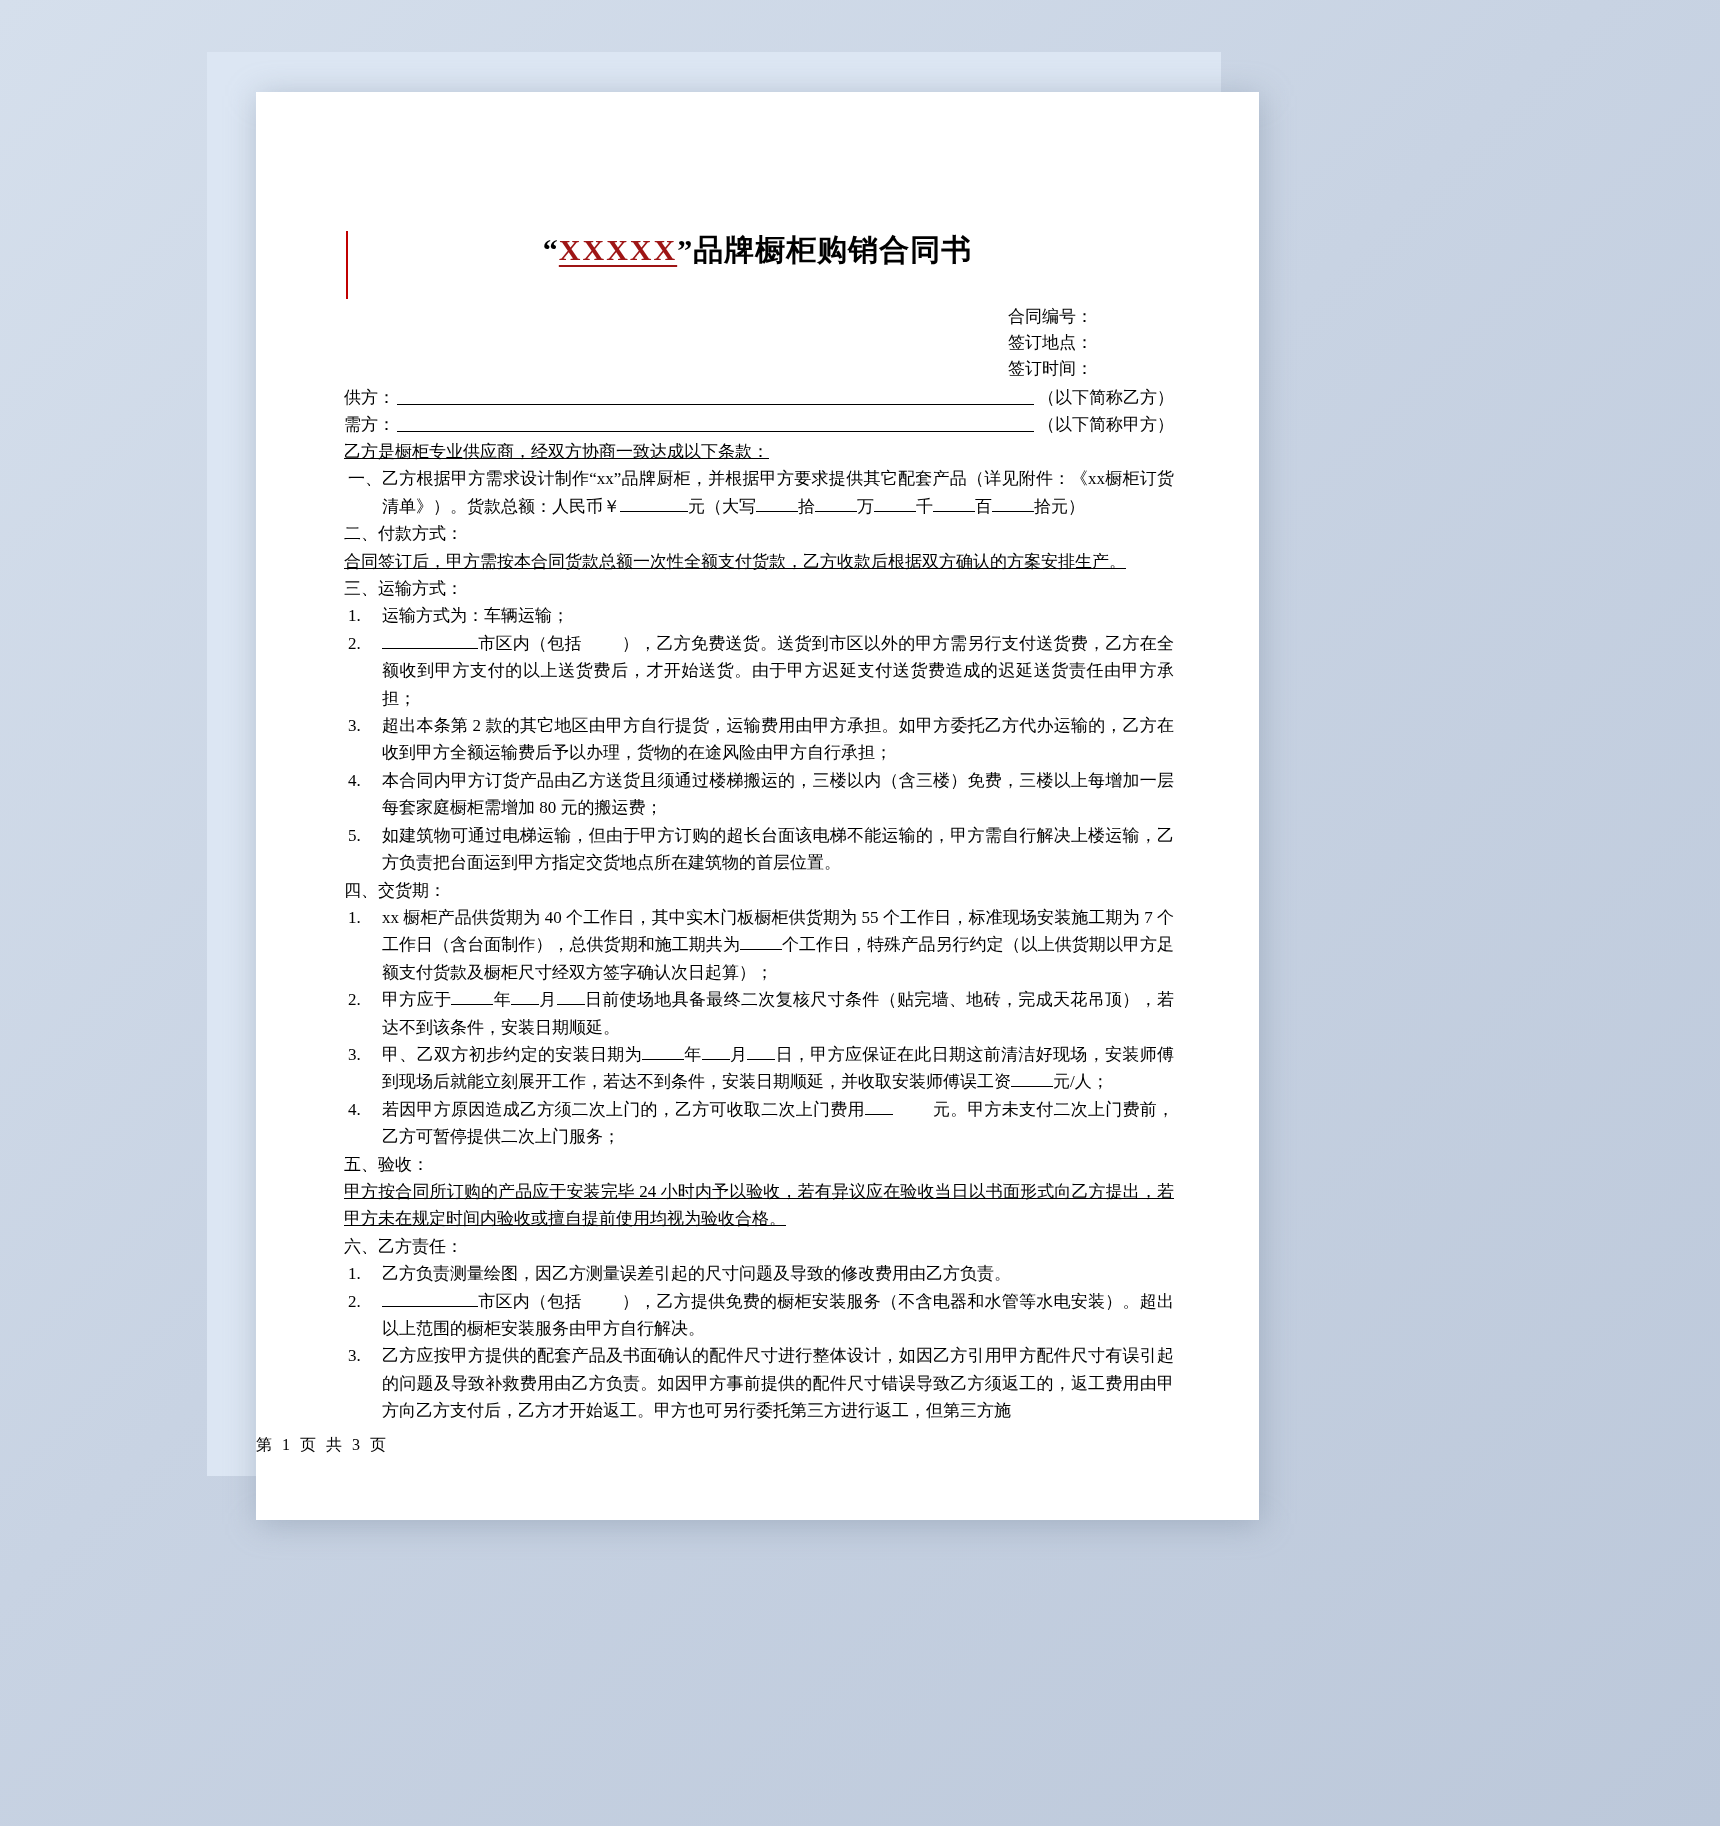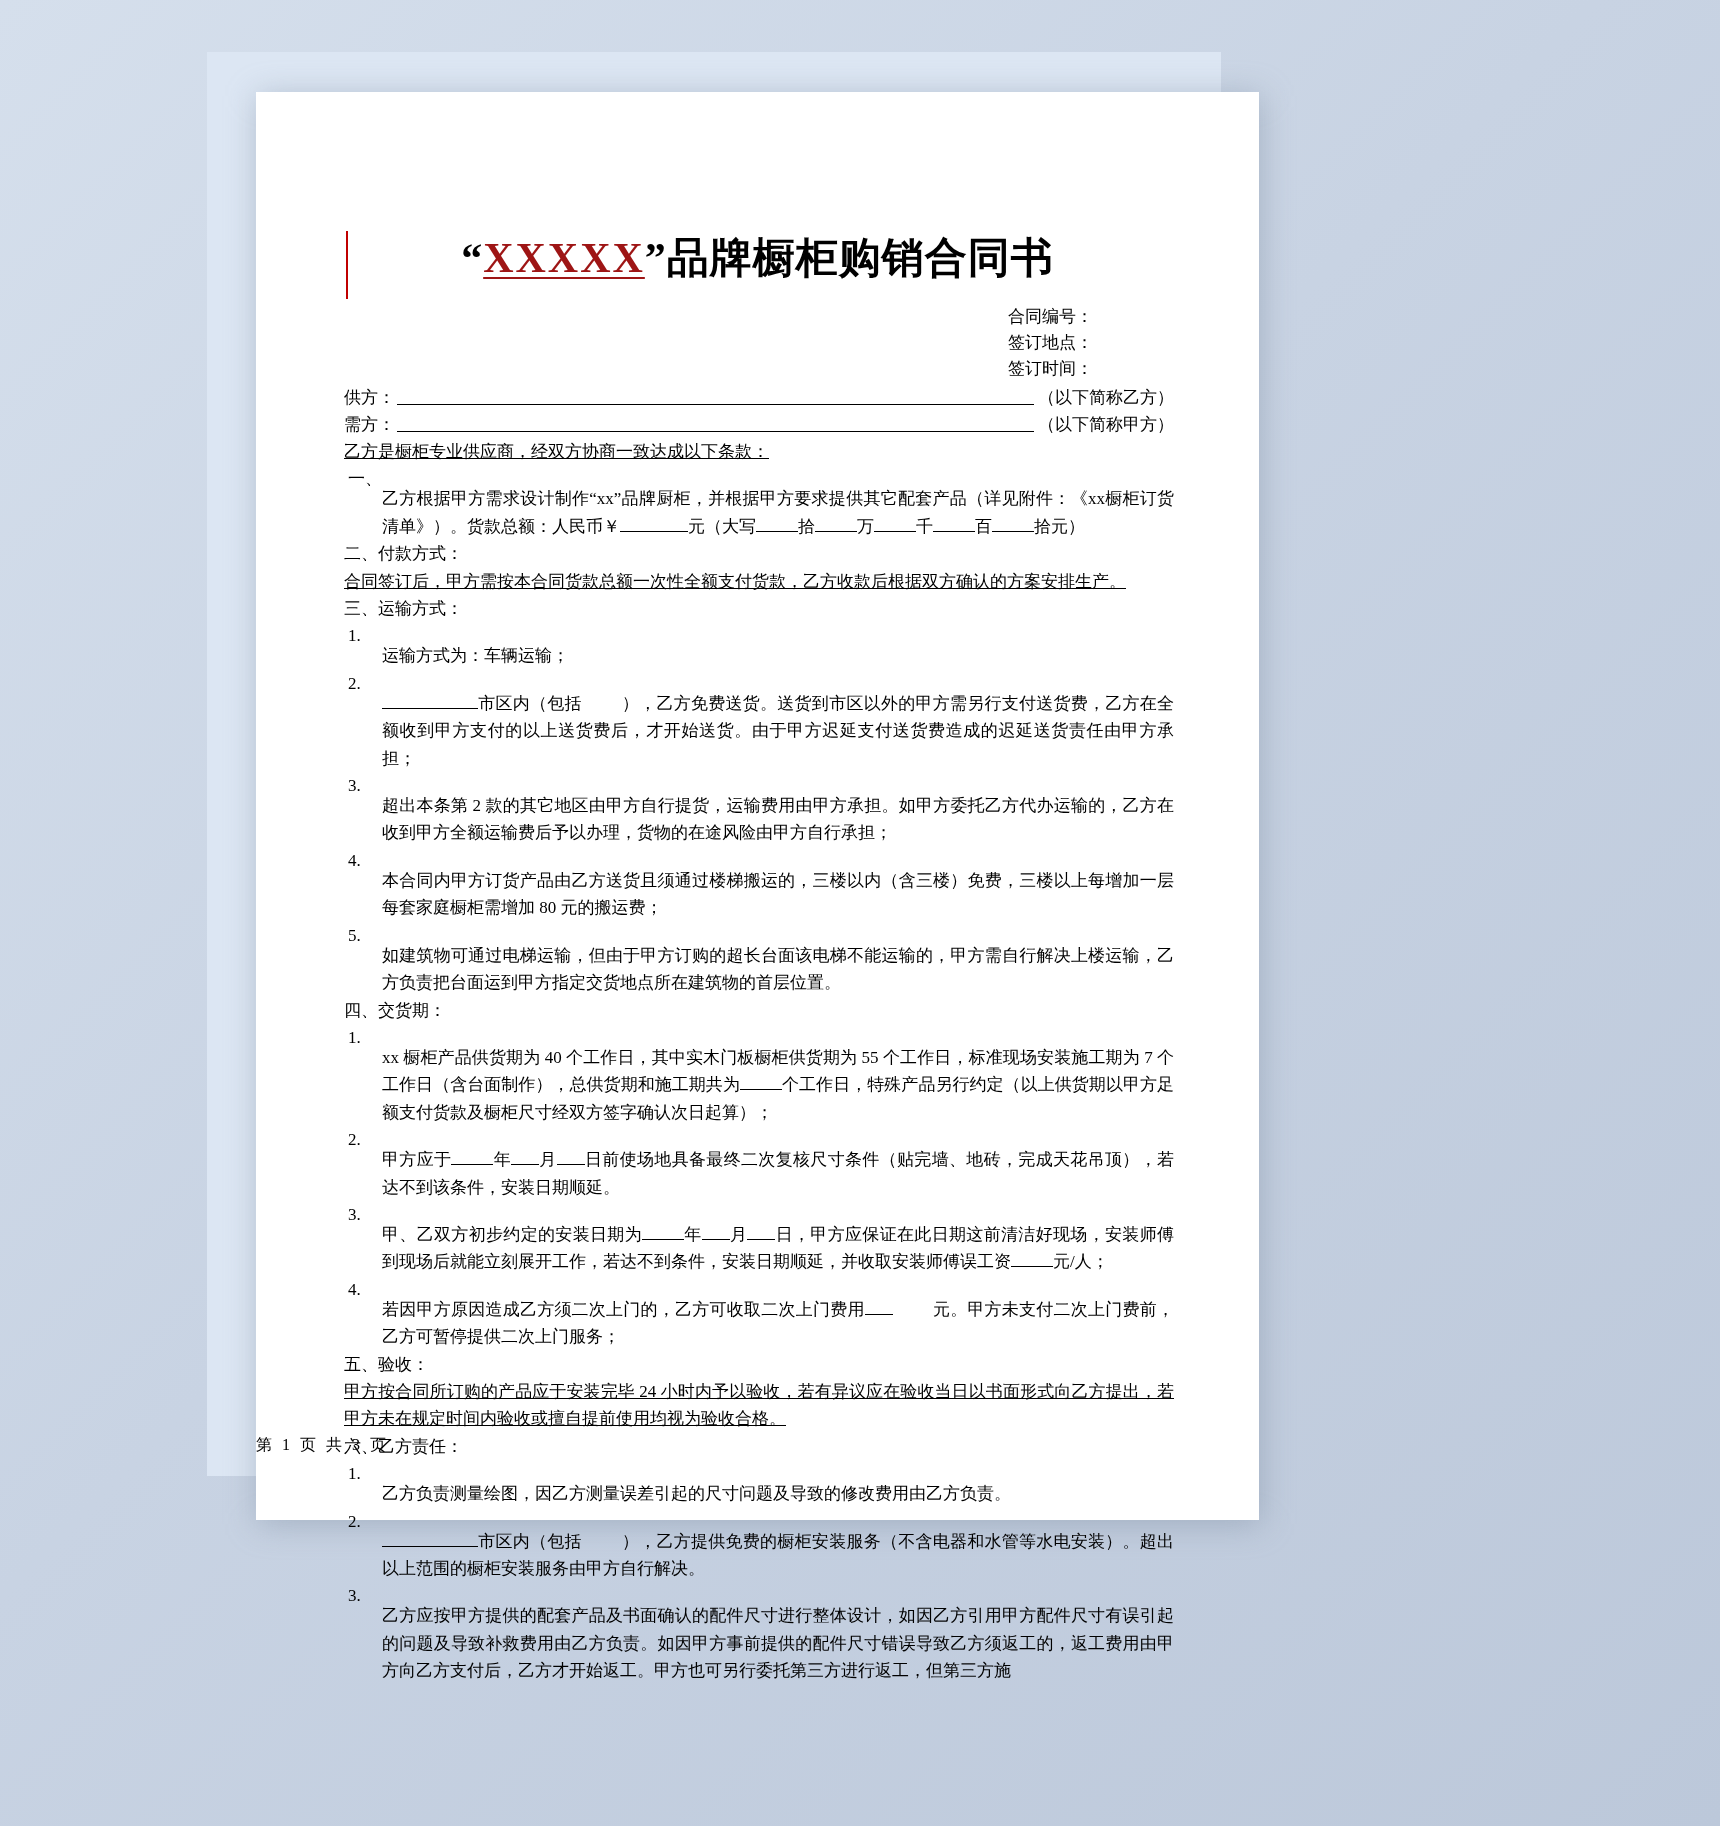--- a/index.html
+++ b/index.html
@@ -72,21 +72,21 @@
     background: #c00000;
   }
 
   .title {
     position: absolute;
     left: 0;
     top: 138px;
     width: 100%;
     text-align: center;
     font-family: "Liberation Sans", "DejaVu Sans", sans-serif;
-    font-size: 42px;
+    font-size: 30px;
     font-weight: 700;
     letter-spacing: 1px;
     color: #000;
     white-space: nowrap;
   }
   .title .brand {
     color: #9e1515;
     text-decoration: underline;
     text-decoration-thickness: 2px;
     text-underline-offset: 5px;
@@ -150,21 +150,20 @@
   .li .num {
     flex: 0 0 38px;
     text-align: left;
     padding-left: 4px;
     box-sizing: border-box;
   }
   .li .txt {
     flex: 1 1 auto;
     text-align: justify;
     text-justify: inter-character;
-    margin-top: 20px;
   }
 
   
   .cn-head { margin: 0; }
 
   .blank-u {
     display: inline-block;
     border-bottom: 1.2px solid #000;
     vertical-align: baseline;
   }

